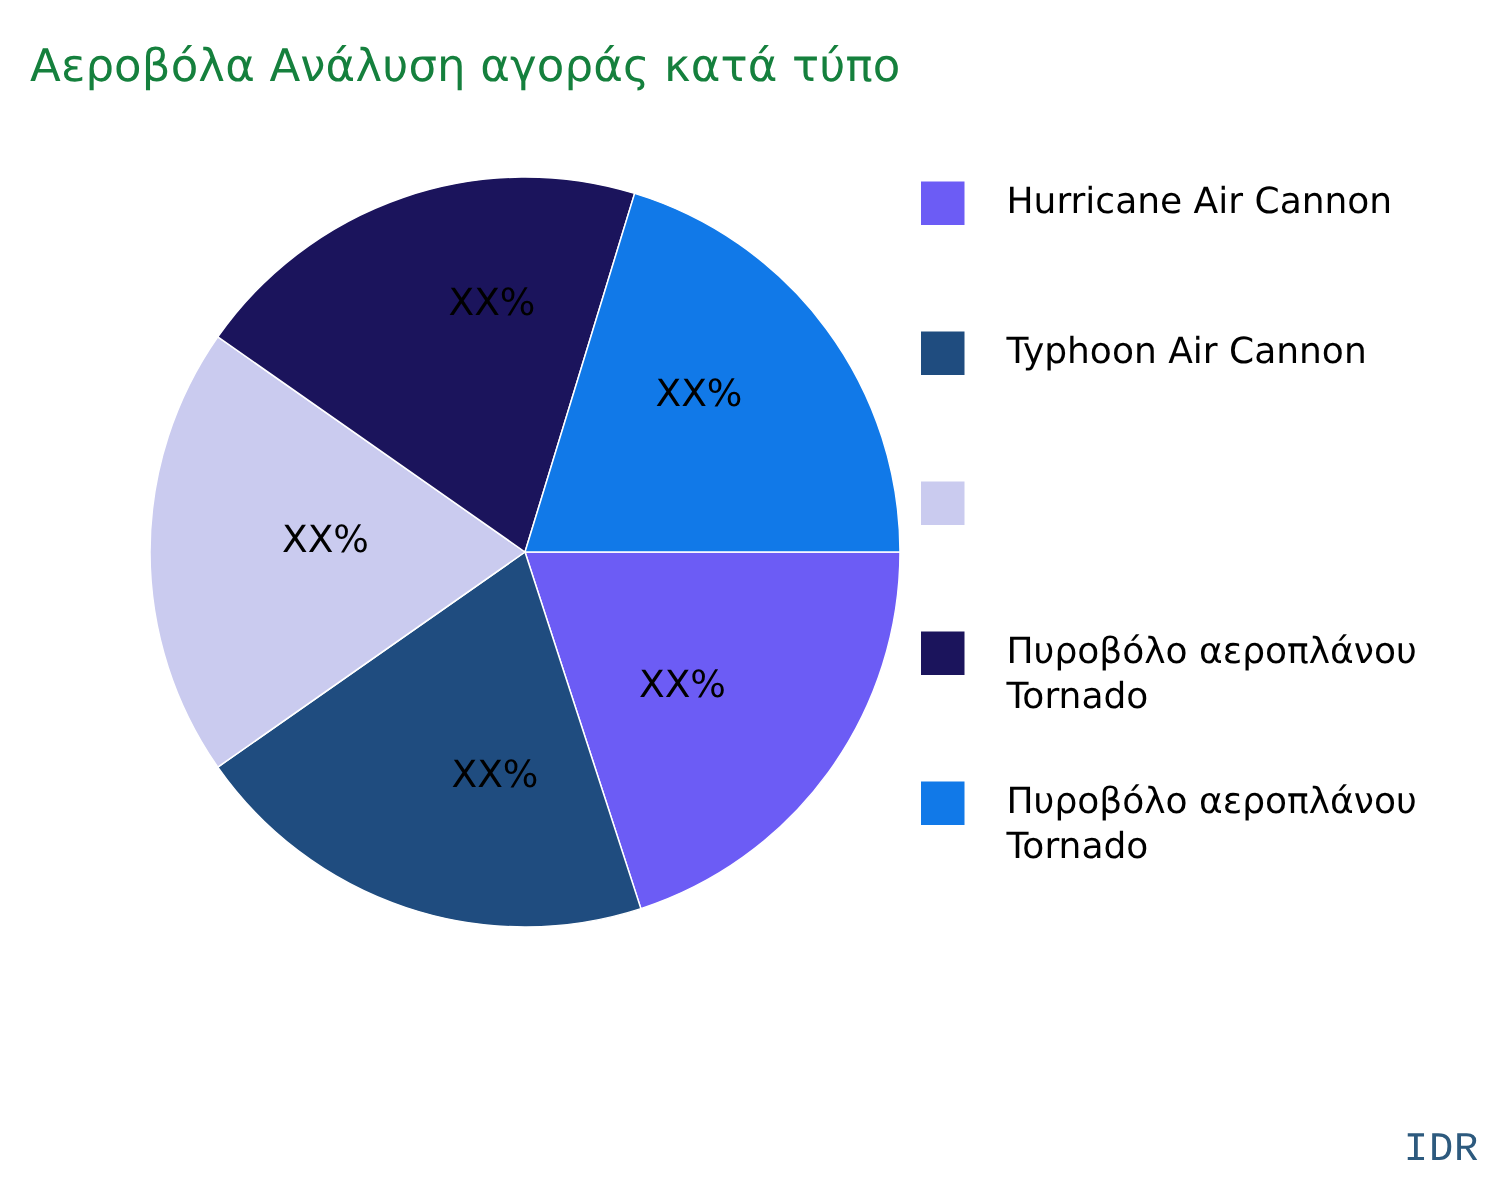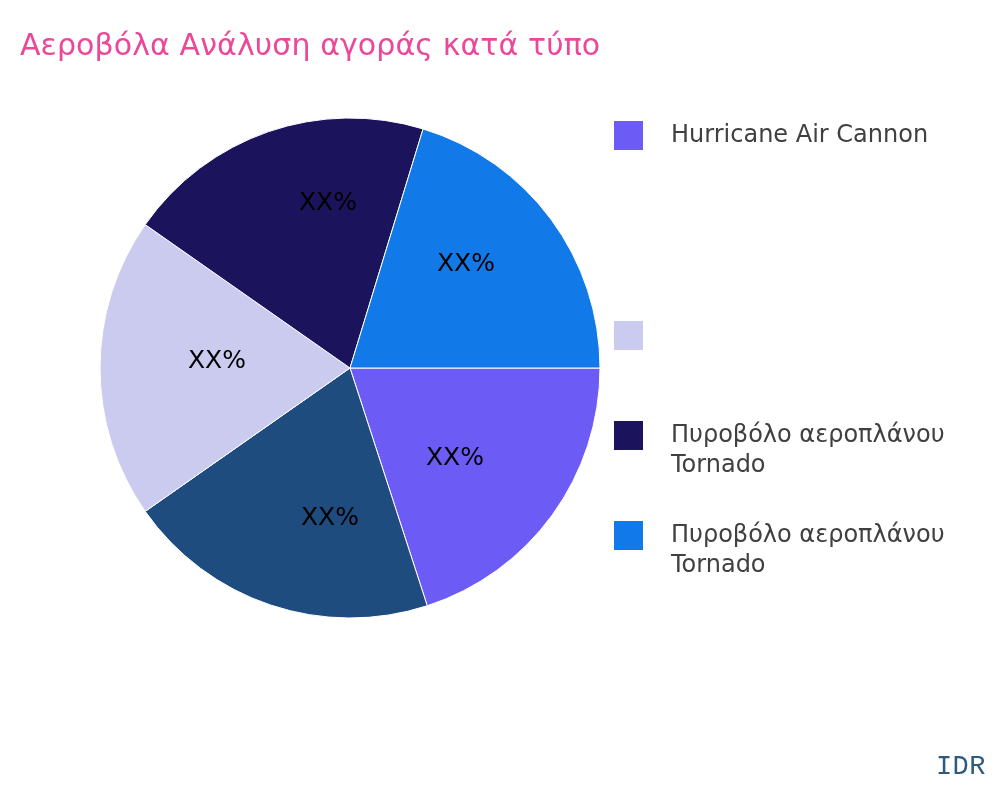--- a/index.html
+++ b/index.html
@@ -21,21 +21,21 @@
     background: #ffffff;
     overflow: hidden;
   }
   
   #chart-title {
     position: absolute;
     left: 20px;
     top: 26px;
     font-size: 30px;
     line-height: 38px;
-    color: #ec4899;
+    color: #15803d;
     font-weight: 400;
     letter-spacing: 0.1px;
     white-space: nowrap;
   }
   
   #pie-area {
     position: absolute;
     left: 100px;
     top: 118px;
     width: 500px;
@@ -72,21 +72,21 @@
   .legend-swatch {
     width: 29px;
     height: 29px;
     flex: 0 0 29px;
     margin-top: 2px;
   }
   .legend-label {
     margin-left: 28px;
     font-size: 24px;
     line-height: 30px;
-    color: #404040;
+    color: #000000;
     white-space: pre;
     overflow: visible;
   }
   
   #watermark {
     position: absolute;
     right: 14px;
     bottom: 18px;
     font-size: 27px;
     color: #2d5a7e;
@@ -118,20 +118,24 @@
           <text class="slice-label" x="366" y="146">XX%</text>
         </g>
     </svg>
   </div>
 
   <div id="legend">
       <div class="legend-item" style="top: 7px;">
         <span class="legend-swatch" style="background: rgb(108, 92, 245);"></span>
         <span class="legend-label">Hurricane Air Cannon</span>
       </div>
+      <div class="legend-item" style="top: 107px;">
+        <span class="legend-swatch" style="background: rgb(31, 76, 127);"></span>
+        <span class="legend-label">Typhoon Air Cannon</span>
+      </div>
       <div class="legend-item" style="top: 207px;">
         <span class="legend-swatch" style="background: rgb(202, 203, 239);"></span>
       </div>
       <div class="legend-item" style="top: 307px;">
         <span class="legend-swatch" style="background: rgb(27, 20, 92);"></span>
         <span class="legend-label">Πυροβόλο αεροπλάνου
 Tornado</span>
       </div>
       <div class="legend-item" style="top: 407px;">
         <span class="legend-swatch" style="background: rgb(17, 121, 232);"></span>

